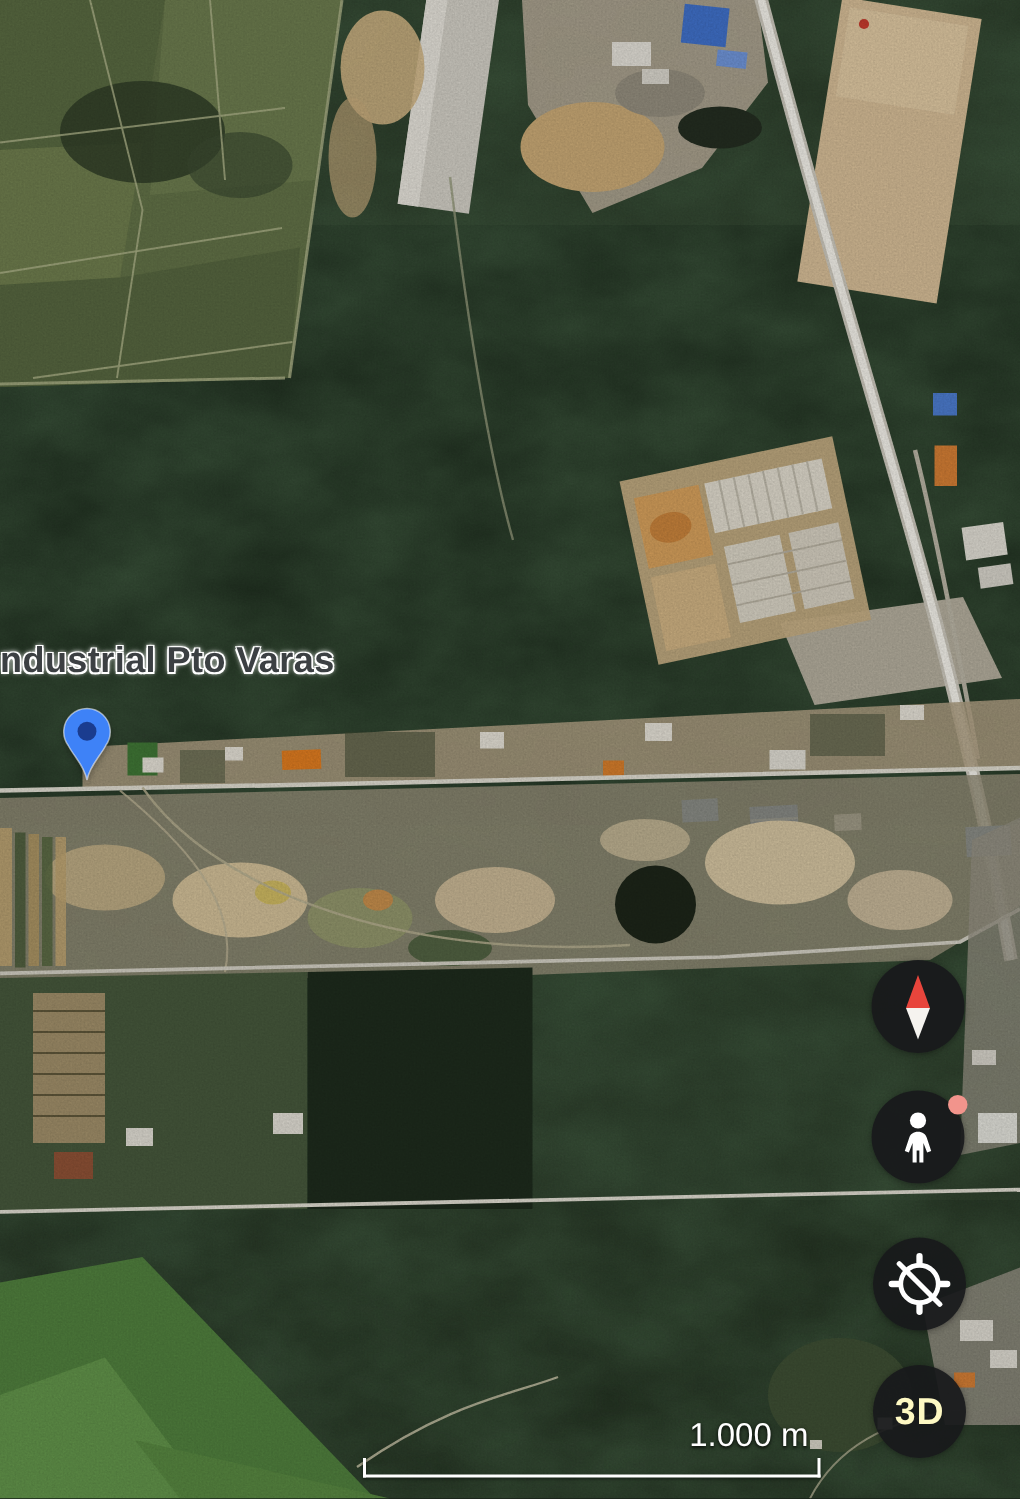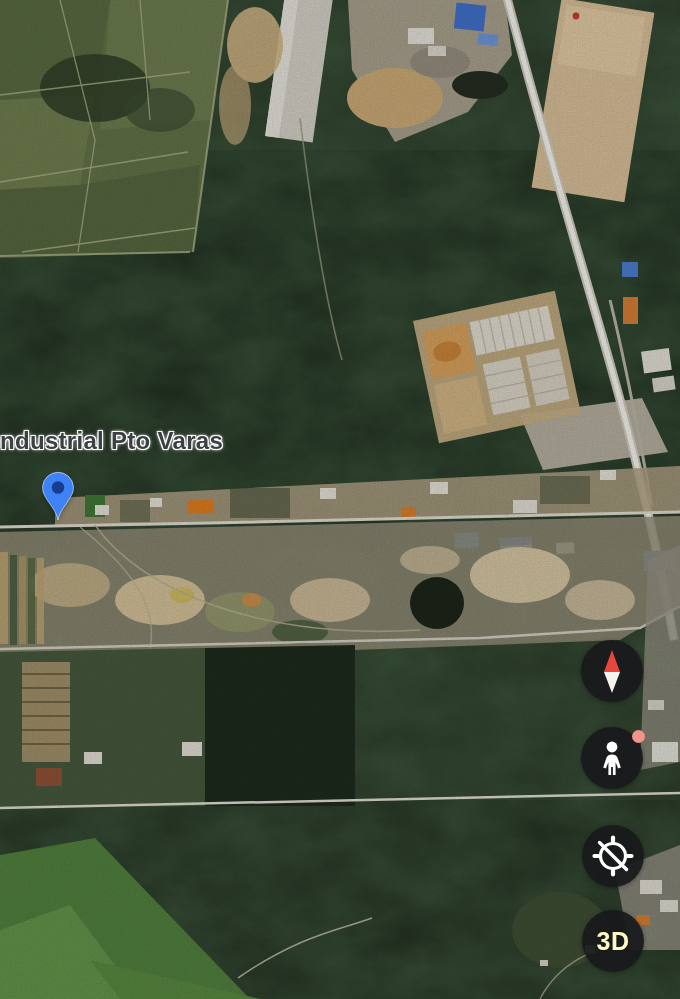--- a/index.html
+++ b/index.html
@@ -264,14 +264,18 @@
         <path d="M0 -18.5 L0 -14.5 M0 14.5 L0 18.5 M-18.5 0 L-14.5 0 M14.5 0 L18.5 0" stroke-width="4.2"></path>
         <path d="M-13.5 -13.5 L13.5 13.5" stroke-width="3.4"></path>
       </g>
     </svg>
   </div>
 
   <div class="ctl btn3d">
     <span>3D</span>
   </div>
 
+  <div class="scalebar">
+    <div class="text">1.000 m</div>
+    <div class="bar"></div>
+  </div>
 
 </div>
 
 </body></html>

